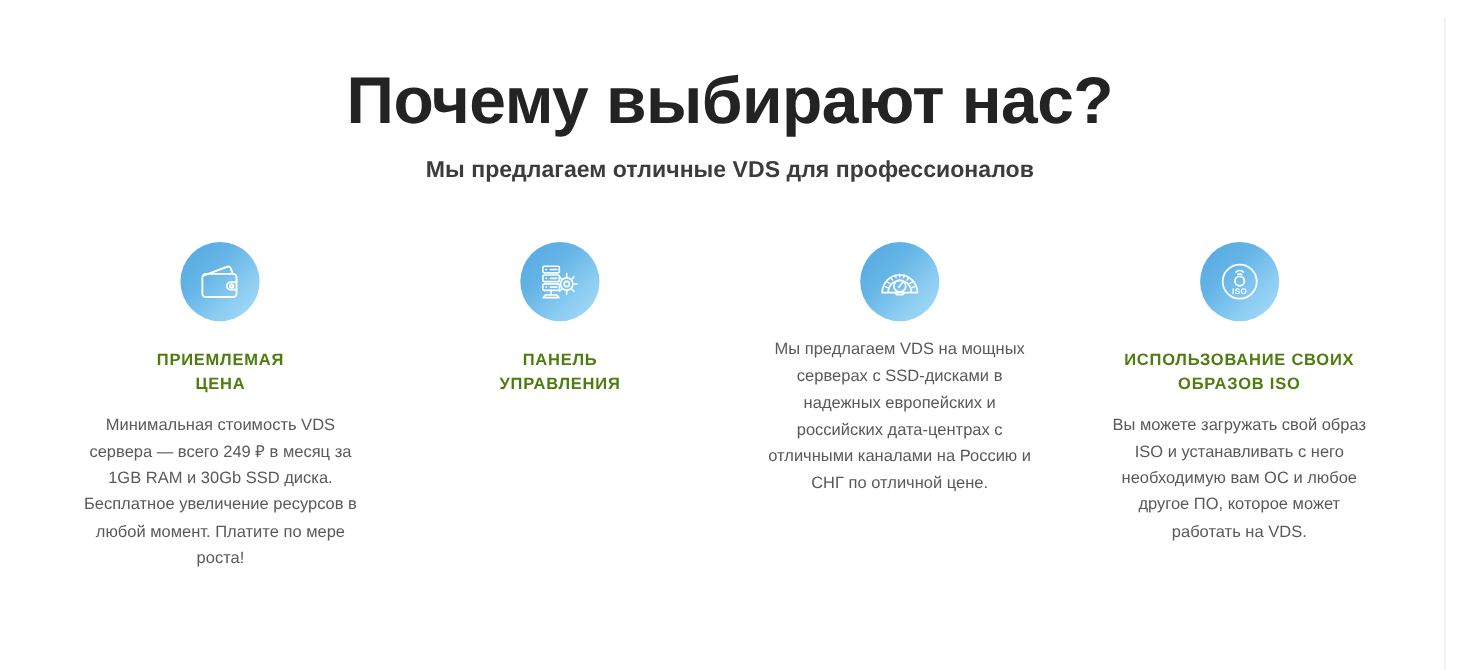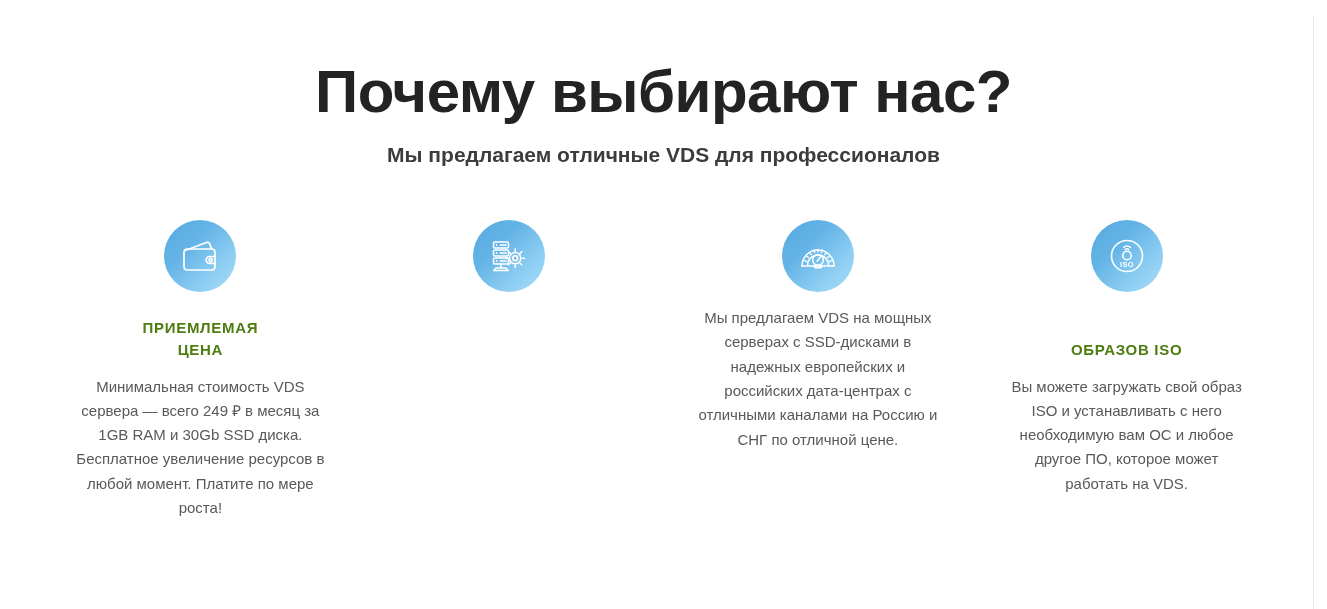--- a/index.html
+++ b/index.html
@@ -136,20 +136,24 @@
           <path d="M13 29 v4 h-5 l-2.2 2.6 h14.4 L18 33 h-5"></path>
           <g transform="translate(27.2,23.2)">
             <circle cx="0" cy="0" r="5.6"></circle>
             <circle cx="0" cy="0" r="2.4"></circle>
             <path d="M0 -9.4 v2.6 M0 9.4 v-2.6 M-9.4 0 h2.6 M9.4 0 h-2.6
                      M-6.6 -6.6 l1.85 1.85 M6.6 6.6 l-1.85 -1.85
                      M6.6 -6.6 l-1.85 1.85 M-6.6 6.6 l1.85 -1.85"></path>
           </g>
         </svg>
       </div>
+      <div class="feature-title">
+        <span>ПАНЕЛЬ</span><br>
+        <span>УПРАВЛЕНИЯ</span>
+      </div>
     </div>
 
     <div class="feature">
       <div class="icon-circle">
         <svg width="42" height="42" viewBox="0 0 42 42" fill="none" stroke="#ffffff" stroke-width="1.5" stroke-linecap="round" stroke-linejoin="round">
           <path d="M5 31 a16 16 0 0 1 32 0"></path>
           <path d="M5 31 h32"></path>
           <path d="M10.5 30.5 a10.5 10.5 0 0 1 21 0"></path>
           <g stroke-width="1.3">
             <path d="M7.6 25.6 l2.5 1.0"></path>
@@ -174,21 +178,21 @@
       <div class="icon-circle">
         <svg width="42" height="42" viewBox="0 0 42 42" fill="none" stroke="#ffffff" stroke-width="1.6" stroke-linecap="round" stroke-linejoin="round">
           <circle cx="21" cy="21" r="15.5"></circle>
           <circle cx="21" cy="20.5" r="4.3"></circle>
           <path d="M17.6 12.4 a4.7 4.7 0 0 1 6.8 0" stroke-width="1.4"></path>
           <path d="M19.2 14.6 a2.4 2.4 0 0 1 3.6 0" stroke-width="1.4"></path>
           <text x="21" y="32.4" font-family="'Liberation Sans', sans-serif" font-size="7.4" font-weight="bold" fill="#ffffff" stroke="none" text-anchor="middle" letter-spacing="0.4">ISO</text>
         </svg>
       </div>
       <div class="feature-title">
-        <br>
+        <span>ИСПОЛЬЗОВАНИЕ СВОИХ</span><br>
         <span>ОБРАЗОВ ISO</span>
       </div>
       <p class="feature-body">Вы можете загружать свой образ ISO и устанавливать с него необходимую вам ОС и любое другое ПО, которое может работать на VDS.</p>
     </div>
 
   </div>
 
   <div class="scrollbar-track"></div>
   <div class="bottom-bar"></div>
 

